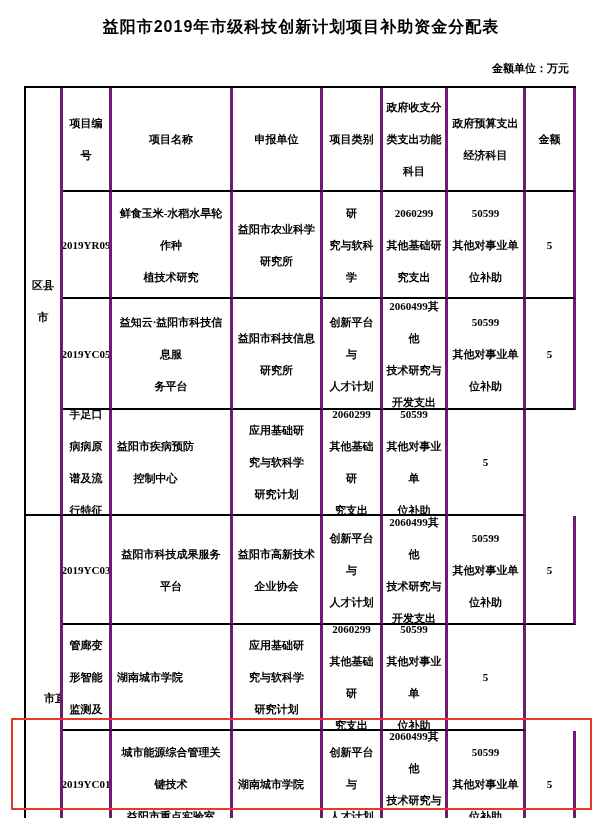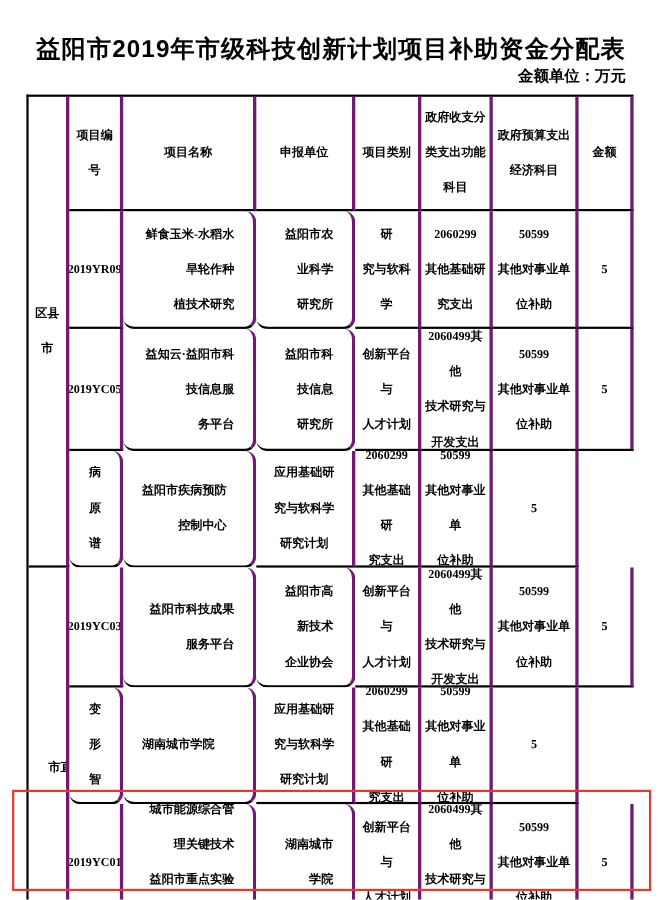--- a/index.html
+++ b/index.html
@@ -14,35 +14,35 @@
   }
   .page {
     position: relative;
     width: 602px;
     height: 818px;
     overflow: hidden;
     background: #fff;
   }
   .doc-title {
     position: absolute;
-    top: 30px;
+    top: 17px;
     left: 0;
     width: 602px;
     text-align: center;
     font-family: "Liberation Sans", "DejaVu Sans", sans-serif;
-    font-size: 22px;
+    font-size: 16px;
     font-weight: 700;
     letter-spacing: 1px;
     white-space: nowrap;
   }
   .unit-note {
     position: absolute;
     top: 61px;
     right: 33px;
-    font-size: 14px;
+    font-size: 11px;
     font-weight: 700;
   }
   .grid-table {
     position: absolute;
     left: 24px;
     top: 86px;
     display: grid;
     grid-template-columns: 37px 49px 121px 90px 60px 65px 78px 50px;
     grid-template-rows: 104px 107px 111px 106px 109px 106px 108px;
     border-left: 2px solid #000;
@@ -59,23 +59,22 @@
     display: flex;
     flex-direction: column;
     justify-content: center;
     align-items: center;
     text-align: center;
     overflow: hidden;
     padding: 0 2px;
   }
   .cell.left {
     align-items: flex-start;
-    text-align: right;
-    padding: 0 17px;
-    border-radius: 10px;
+    text-align: center;
+    padding: 0 5px;
   }
   
   .region-top {
     grid-column: 1;
     grid-row: 1 / span 4;
     justify-content: center;
     padding: 4px;
   }
   .region-top .hdr-slot {
     height: 104px;

